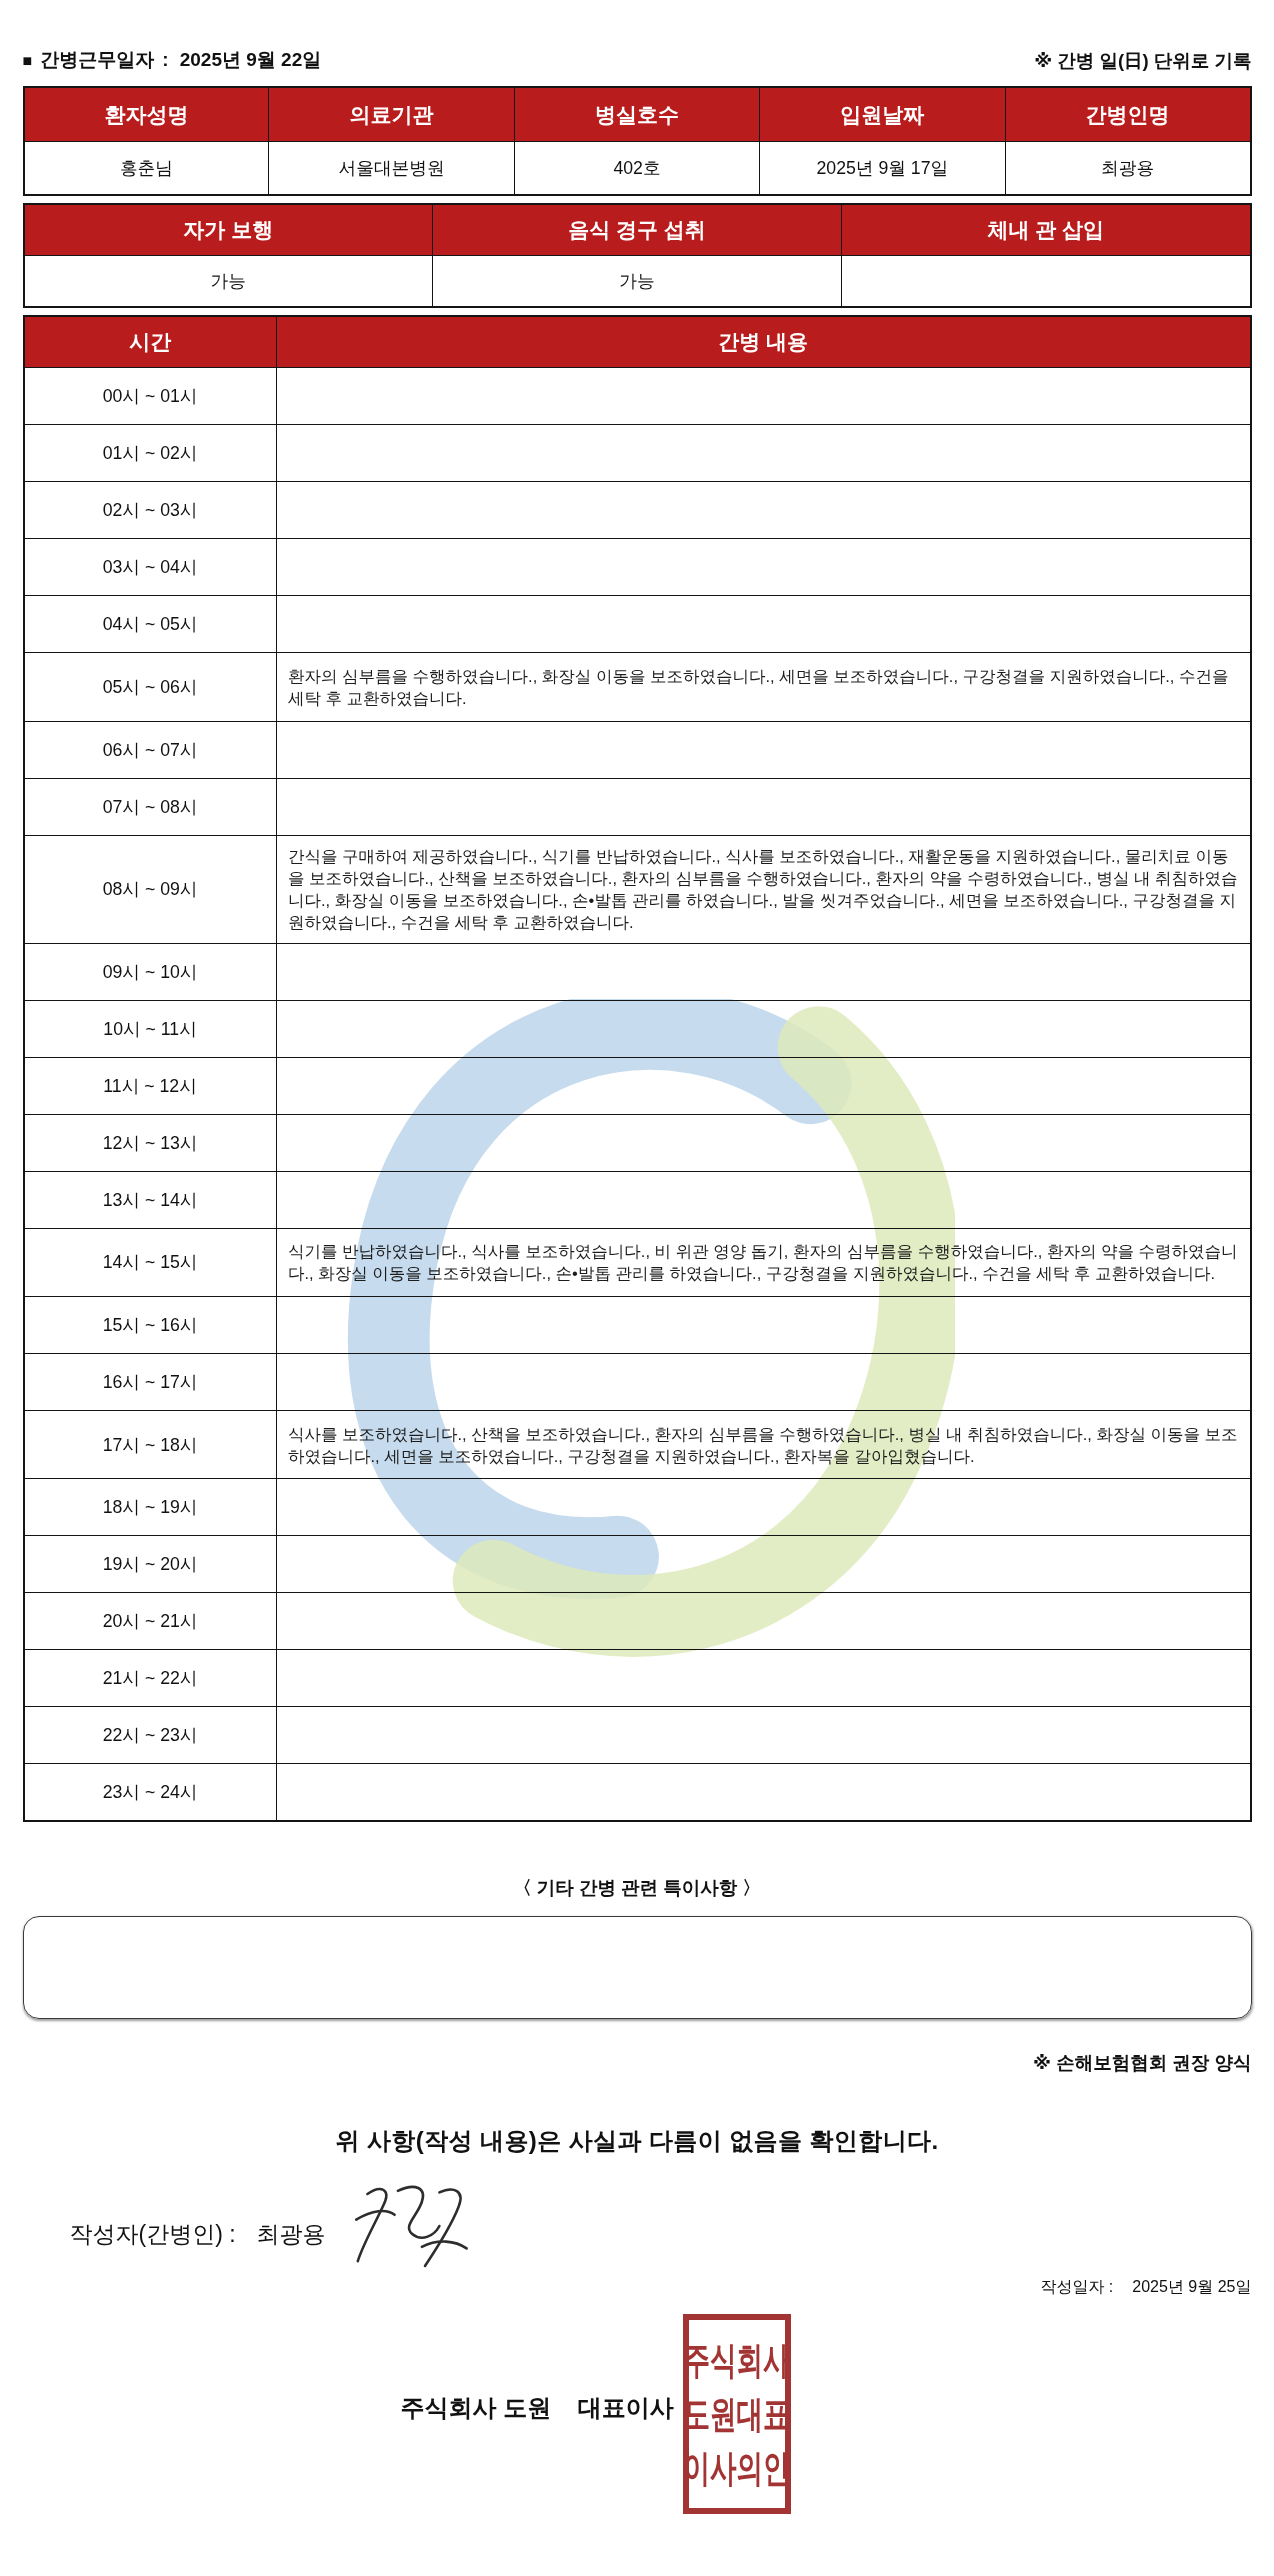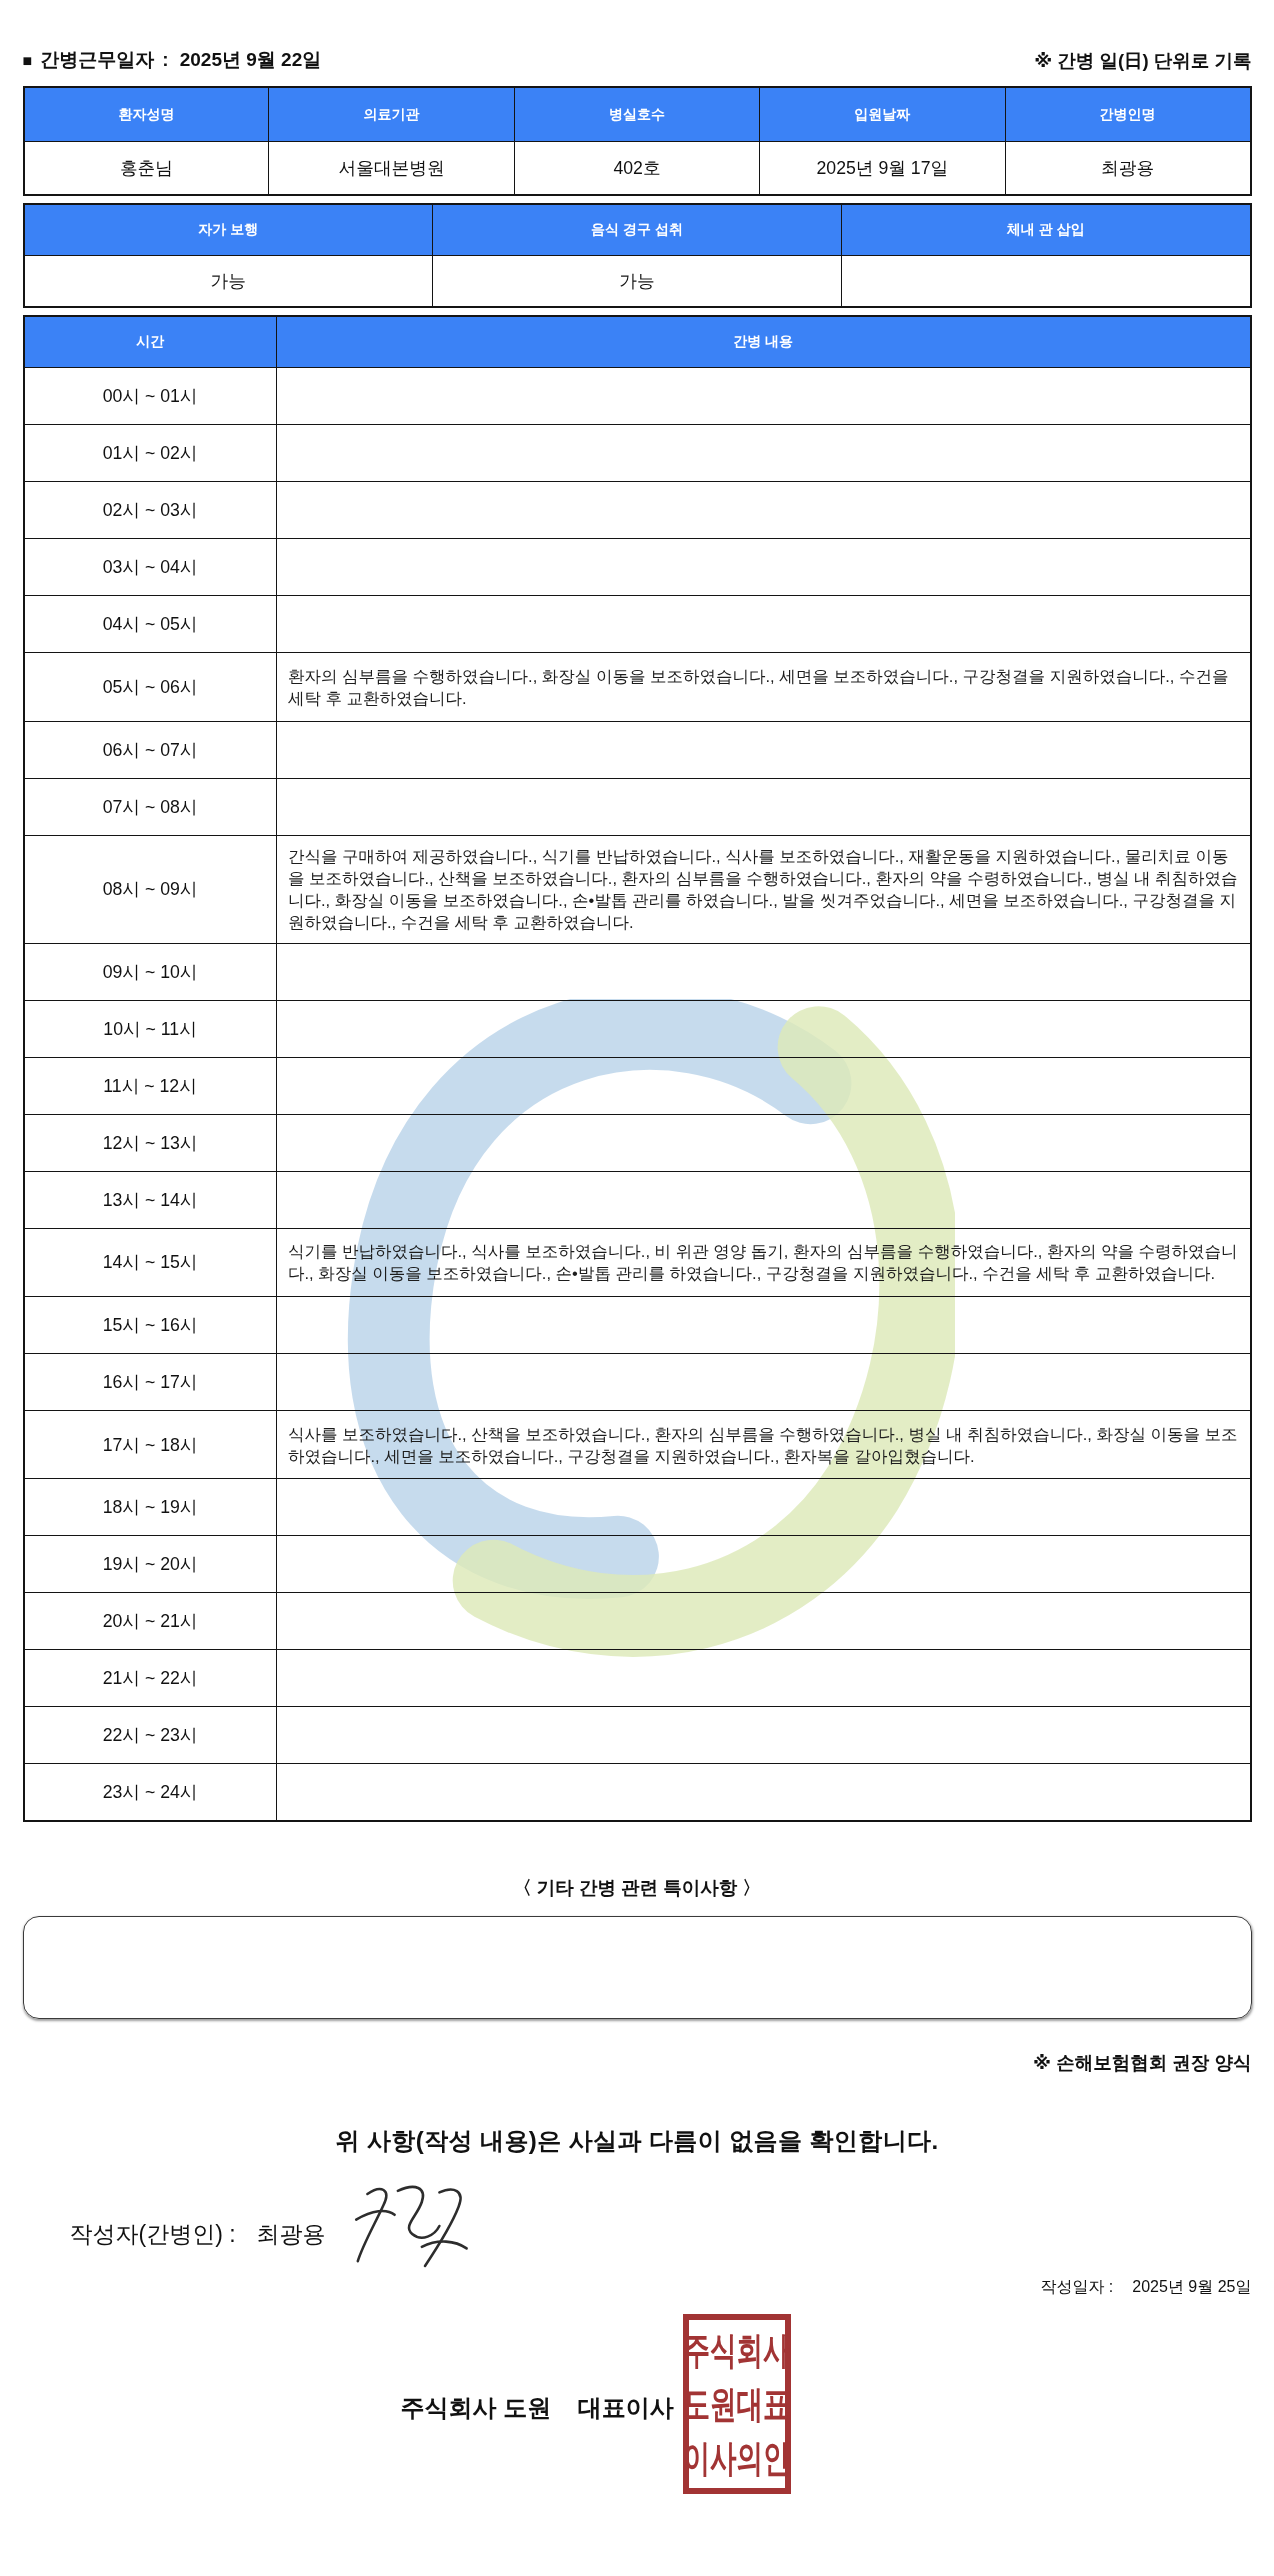--- a/index.html
+++ b/index.html
@@ -14,21 +14,21 @@
 
   .date-line{display:flex;justify-content:space-between;align-items:flex-end;margin-top:47px;margin-bottom:13px;}
   .date-left{font-size:19px;font-weight:600;}
   .date-left .bullet{font-size:16px;margin-right:8px;}
   .date-left .sep{margin:0 11.2px 0 8px;}
   .unit-note{font-size:18.5px;font-weight:600;}
 
   table{width:100%;border-collapse:collapse;table-layout:fixed;background:transparent;}
   th,td{border:1.6px solid #141414;}
   thead th{
-    background:#3b82f6;color:#ffffff;font-weight:bold;font-size:14px;
+    background:#b91c1c;color:#ffffff;font-weight:bold;font-size:21px;
     height:48px;text-align:center;vertical-align:middle;
   }
   td{font-size:17.7px;text-align:center;vertical-align:middle;height:48px;background:transparent;}
   .tbl{border:2.4px solid #141414;}
   .tbl + .tbl{margin-top:7.2px;}
   .info-table thead th{height:51px;}
   .info-table td{height:50px;}
 
   .care-table{margin-top:7.2px;}
   .care-table col.c-time{width:20.6%;}
@@ -53,21 +53,21 @@
   .writer-label{margin-right:21px;}
   .writer-name{margin-right:19px;}
   .signature{position:relative;top:-4.8px;}
 
   .written-date-line{margin-top:24px;font-size:16px;display:flex;align-items:center;justify-content:flex-end;}
   .written-date-line .label{margin-right:19px;}
 
   .company-block{position:relative;height:241px;margin-top:4.8px;}
   .company-line{position:absolute;left:378px;top:90px;font-size:24px;font-weight:bold;white-space:pre;}
   .stamp{
-    position:absolute;left:660px;top:11.2px;width:108px;height:180px;box-sizing:border-box;
+    position:absolute;left:660px;top:11.2px;width:108px;height:200px;box-sizing:border-box;
     border:6.4px solid #a23434;display:flex;align-items:center;justify-content:center;
   }
   .stamp-text{transform:scaleY(1.42);transform-origin:center;text-align:center;}
   .stamp-text div{
     font-size:26.5px;font-weight:bold;color:#a23434;line-height:38px;
     letter-spacing:0;white-space:nowrap;
   }
 </style>
 </head>
 <body>

